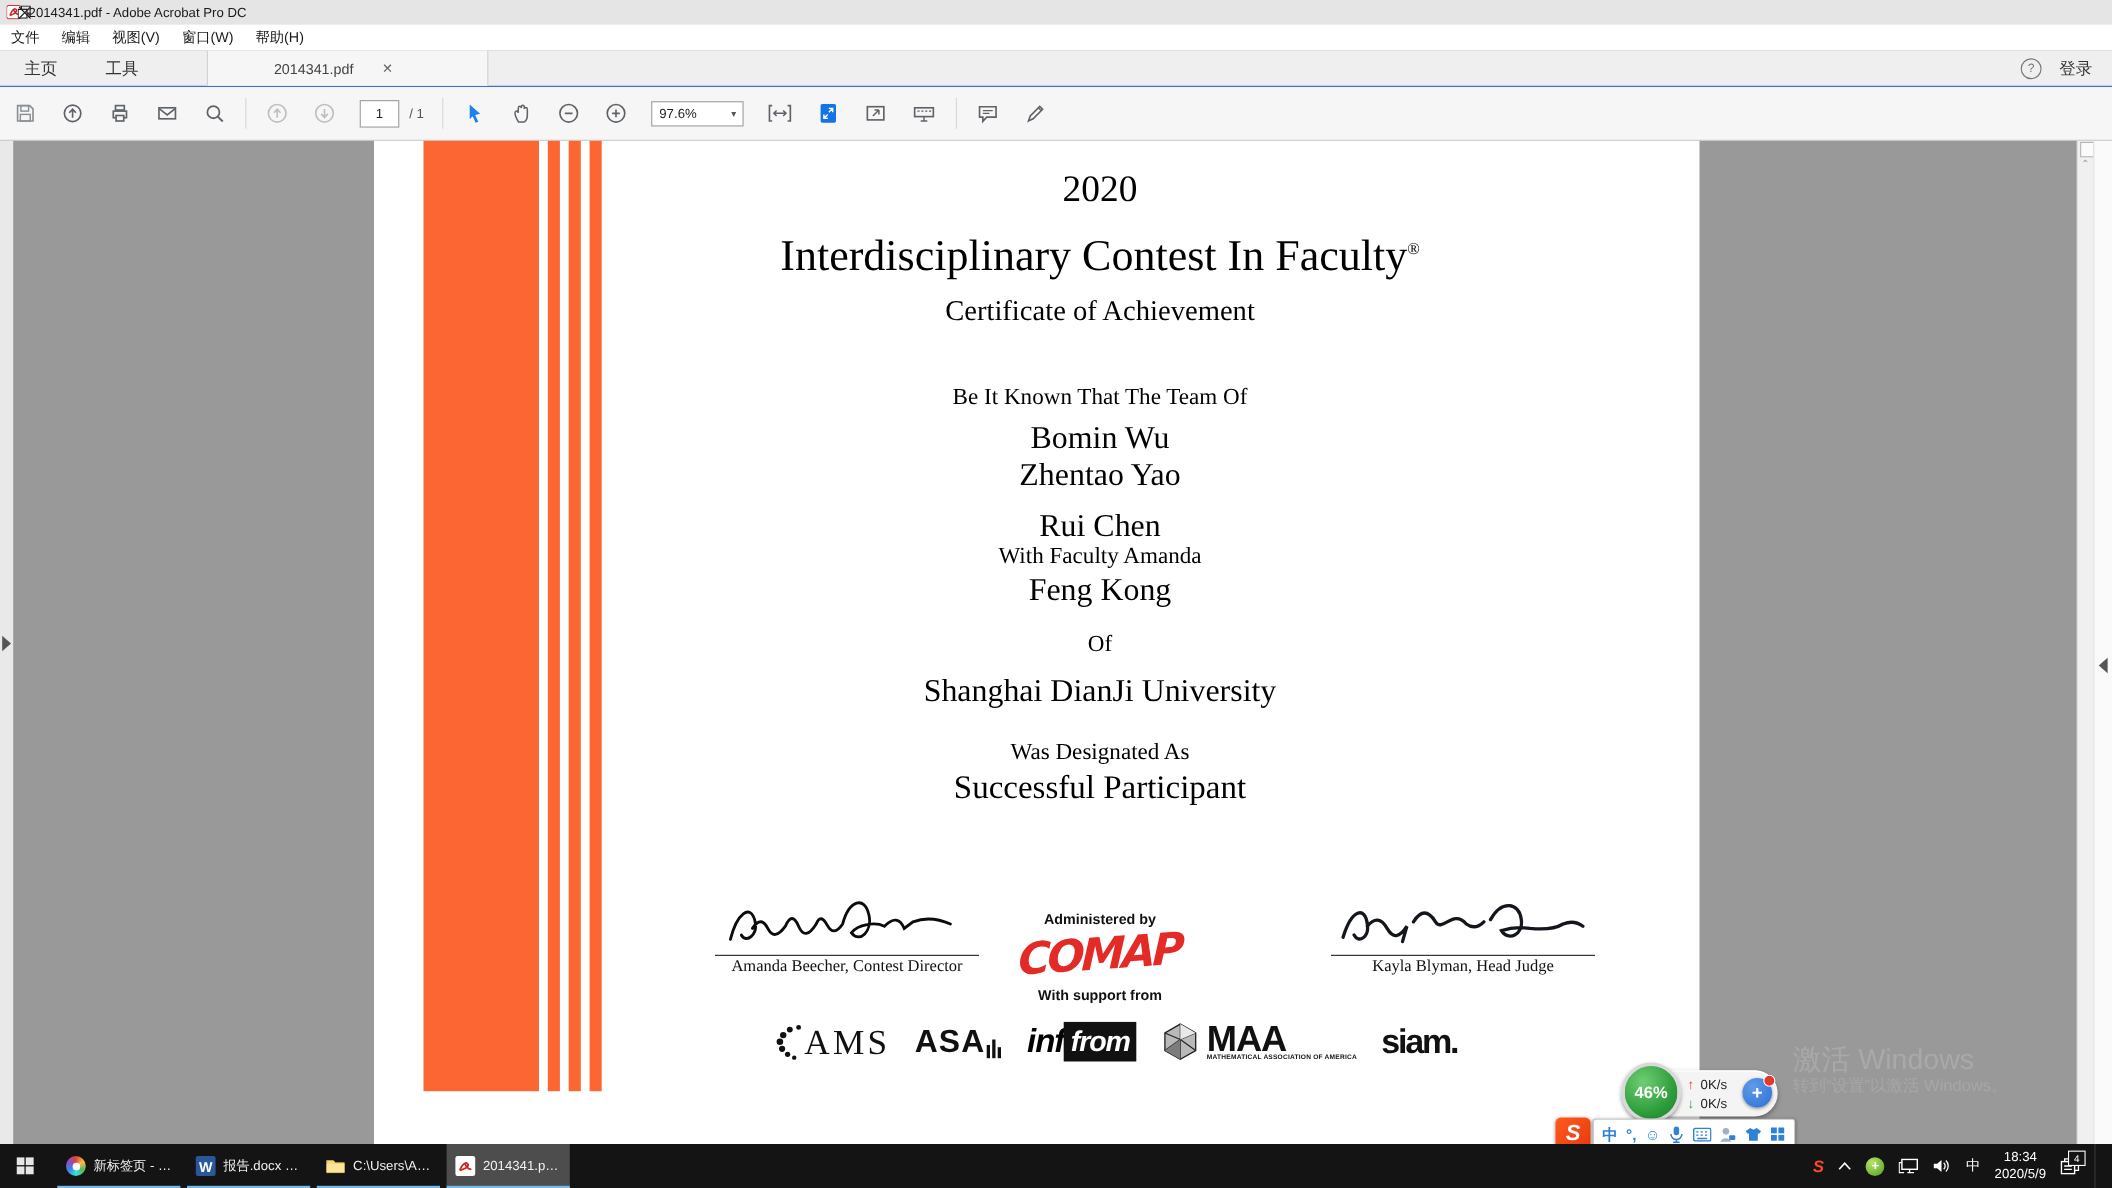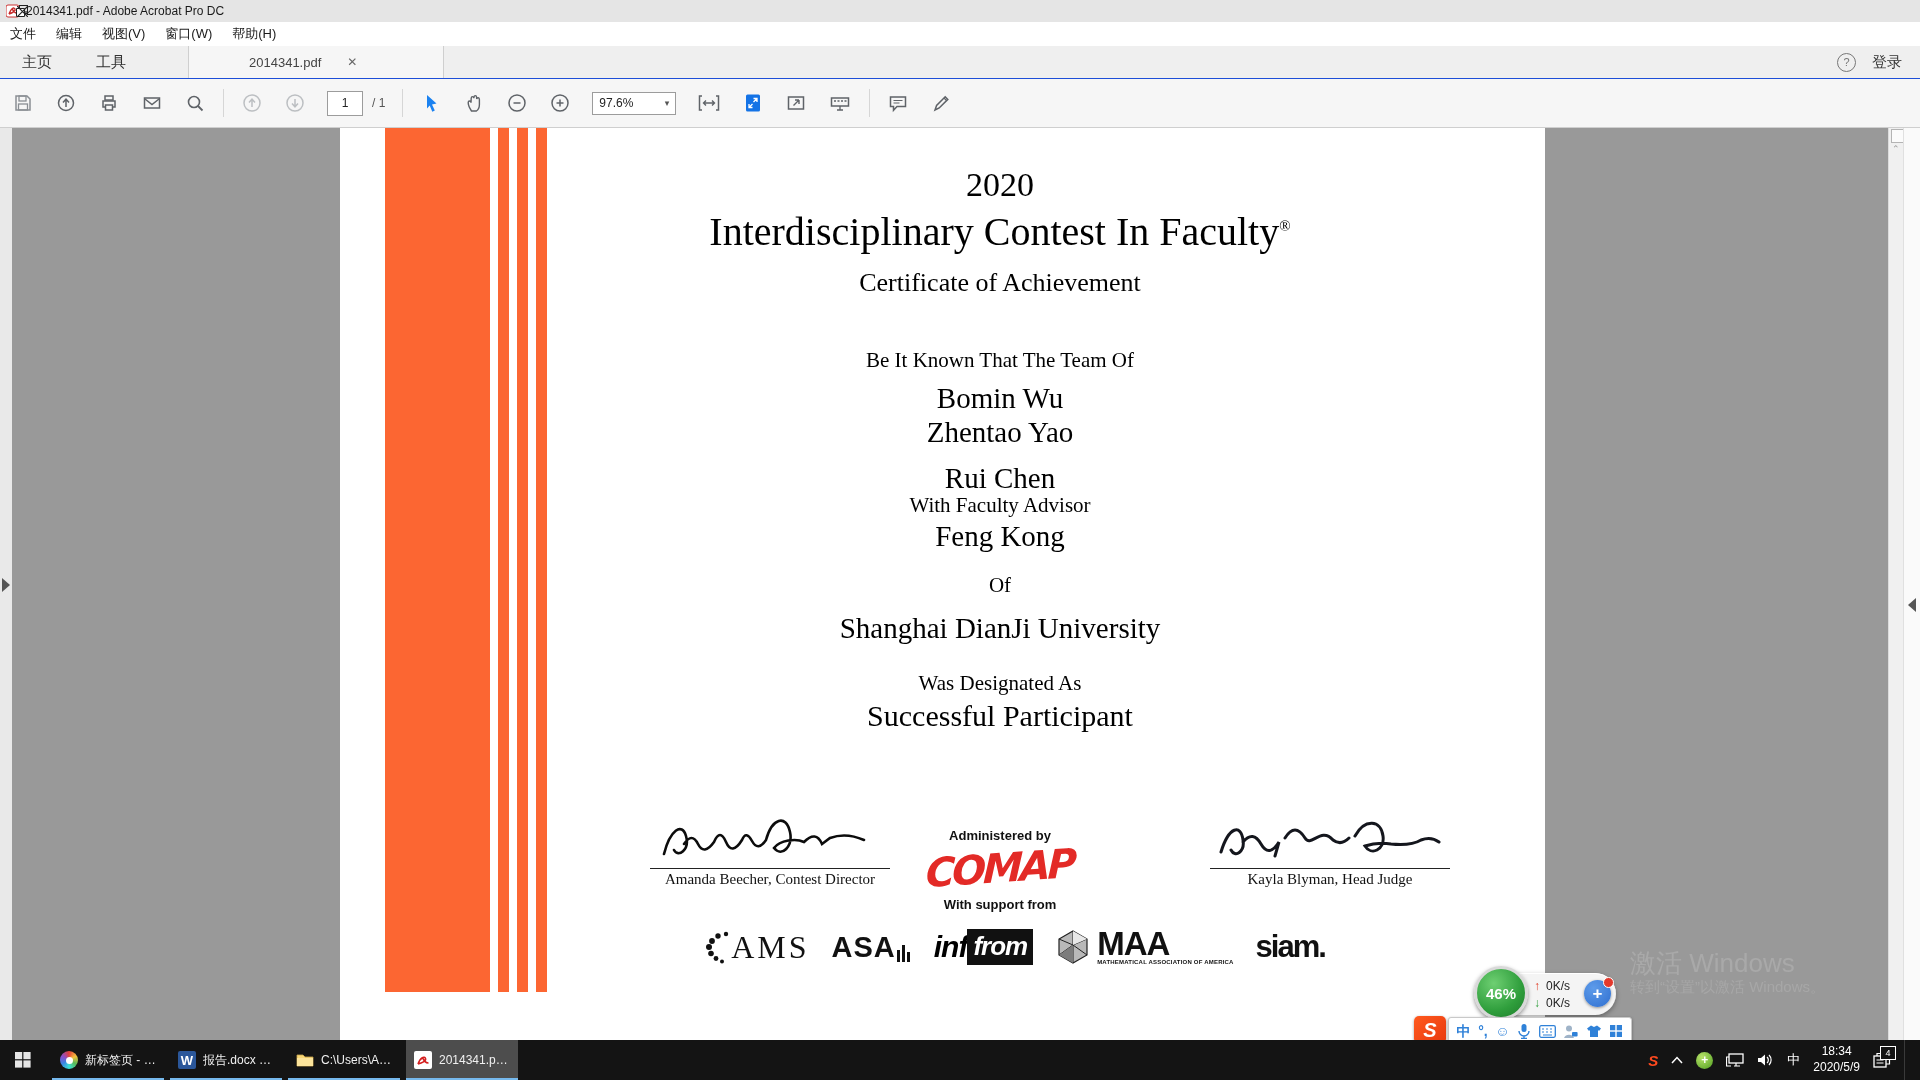--- a/index.html
+++ b/index.html
@@ -43,21 +43,21 @@
   .page{position:absolute;left:340px;top:0;width:1205px;height:912px;background:#fff;}
   .band{position:absolute;top:0;height:864px;}
   .scrollbar{position:absolute;left:1888px;top:0;width:15px;height:912px;background:#f0f0f0;border-left:1px solid #dcdcdc;}
   .sthumb{position:absolute;left:2px;top:1px;width:11px;height:12px;background:#fbfbfb;border:1px solid #b4b4b4;}
   .schev{position:absolute;left:3px;top:16px;color:#9a9a9a;font-size:9px;}
   .rightstrip{position:absolute;left:1903px;top:0;width:17px;height:912px;background:#fafafa;border-left:1px solid #e0e0e0;}
 
   
   .cert{position:absolute;left:220px;top:0;width:880px;}
   .cline{position:absolute;width:880px;text-align:center;white-space:nowrap;color:#000;font-family:"Liberation Serif","DejaVu Serif",serif;}
-  .f-year{font-size:34px;margin-top:12px;} .f-title{font-size:40px;} .f-sub{font-size:26px;}
+  .f-year{font-size:34px;} .f-title{font-size:40px;} .f-sub{font-size:26px;}
   .f-small{font-size:21px;} .f-name{font-size:29px;} .f-award{font-size:30px;}
   .regmark{font-size:15px;vertical-align:super;}
 
   .sigblock{position:absolute;text-align:center;}
   .sigline{border-top:1.5px solid #222;margin-top:2px;}
   .sigcap{font-family:"Liberation Serif","DejaVu Serif",serif;font-size:15px;color:#111;margin-top:2px;white-space:nowrap;}
   .adminby{font-size:13px;font-weight:bold;color:#111;white-space:nowrap;}
   .comap{font-family:"DejaVu Sans",sans-serif;font-style:italic;font-weight:900;font-size:40px;color:#e32a26;letter-spacing:-3px;transform:rotate(-4deg) skewX(-6deg);margin:2px 0 4px;}
   .support{font-size:13px;font-weight:bold;color:#111;white-space:nowrap;margin-top:6px;}
 
@@ -259,21 +259,21 @@
       <div class="band" style="left:196px;width:11px;background:#FC6632;"></div>
 
       <div class="cert">
         <div class="cline f-year" style="top:26px;">2020</div>
         <div class="cline f-title" style="top:80px;"><span>Interdisciplinary Contest In Faculty</span><span class="regmark">®</span></div>
         <div class="cline f-sub" style="top:140px;">Certificate of Achievement</div>
         <div class="cline f-small" style="top:220px;">Be It Known That The Team Of</div>
         <div class="cline f-name" style="top:254px;">Bomin Wu</div>
         <div class="cline f-name" style="top:288px;">Zhentao Yao</div>
         <div class="cline f-name" style="top:322px;margin-top:12px;">Rui Chen</div>
-        <div class="cline f-small" style="top:365px;">With Faculty Advisor</div>
+        <div class="cline f-small" style="top:365px;">With Faculty Amanda</div>
         <div class="cline f-name" style="top:392px;">Feng Kong</div>
         <div class="cline f-small" style="top:445px;">Of</div>
         <div class="cline f-name" style="top:484px;">Shanghai DianJi University</div>
         <div class="cline f-small" style="top:543px;">Was Designated As</div>
         <div class="cline f-award" style="top:571px;">Successful Participant</div>
       </div>
 
       <div class="sigblock" style="left:310px;top:684px;width:240px;">
         <svg width="220" height="54" style="margin:0 auto;">
           <path d="M4 42 C10 18 22 10 26 24 C30 38 18 46 14 38 M24 32 Q32 20 38 32 T54 30 Q60 16 66 30 T82 28 Q86 18 92 29 T106 28 C112 6 126 2 130 20 C133 34 122 46 114 36 C120 28 136 26 144 30 Q156 18 162 32 L170 26 Q186 20 204 28" stroke="#0c0c0c" stroke-width="2.6" fill="none" stroke-linecap="round"></path>

